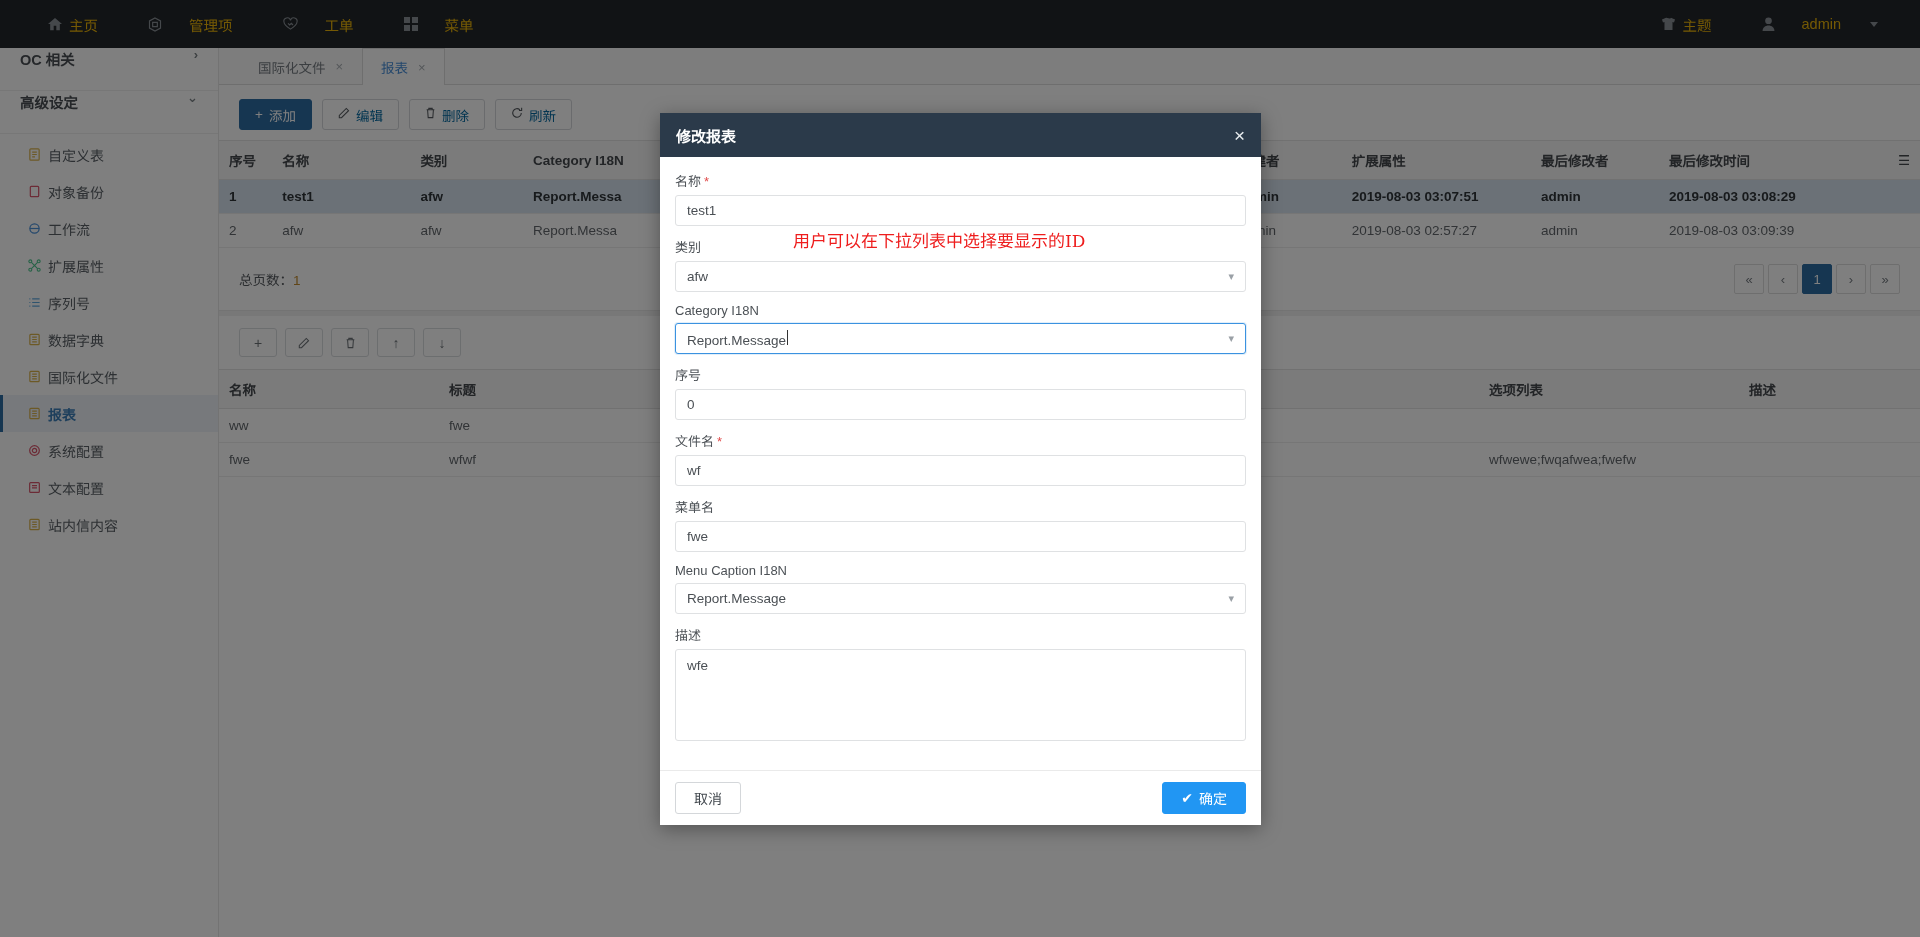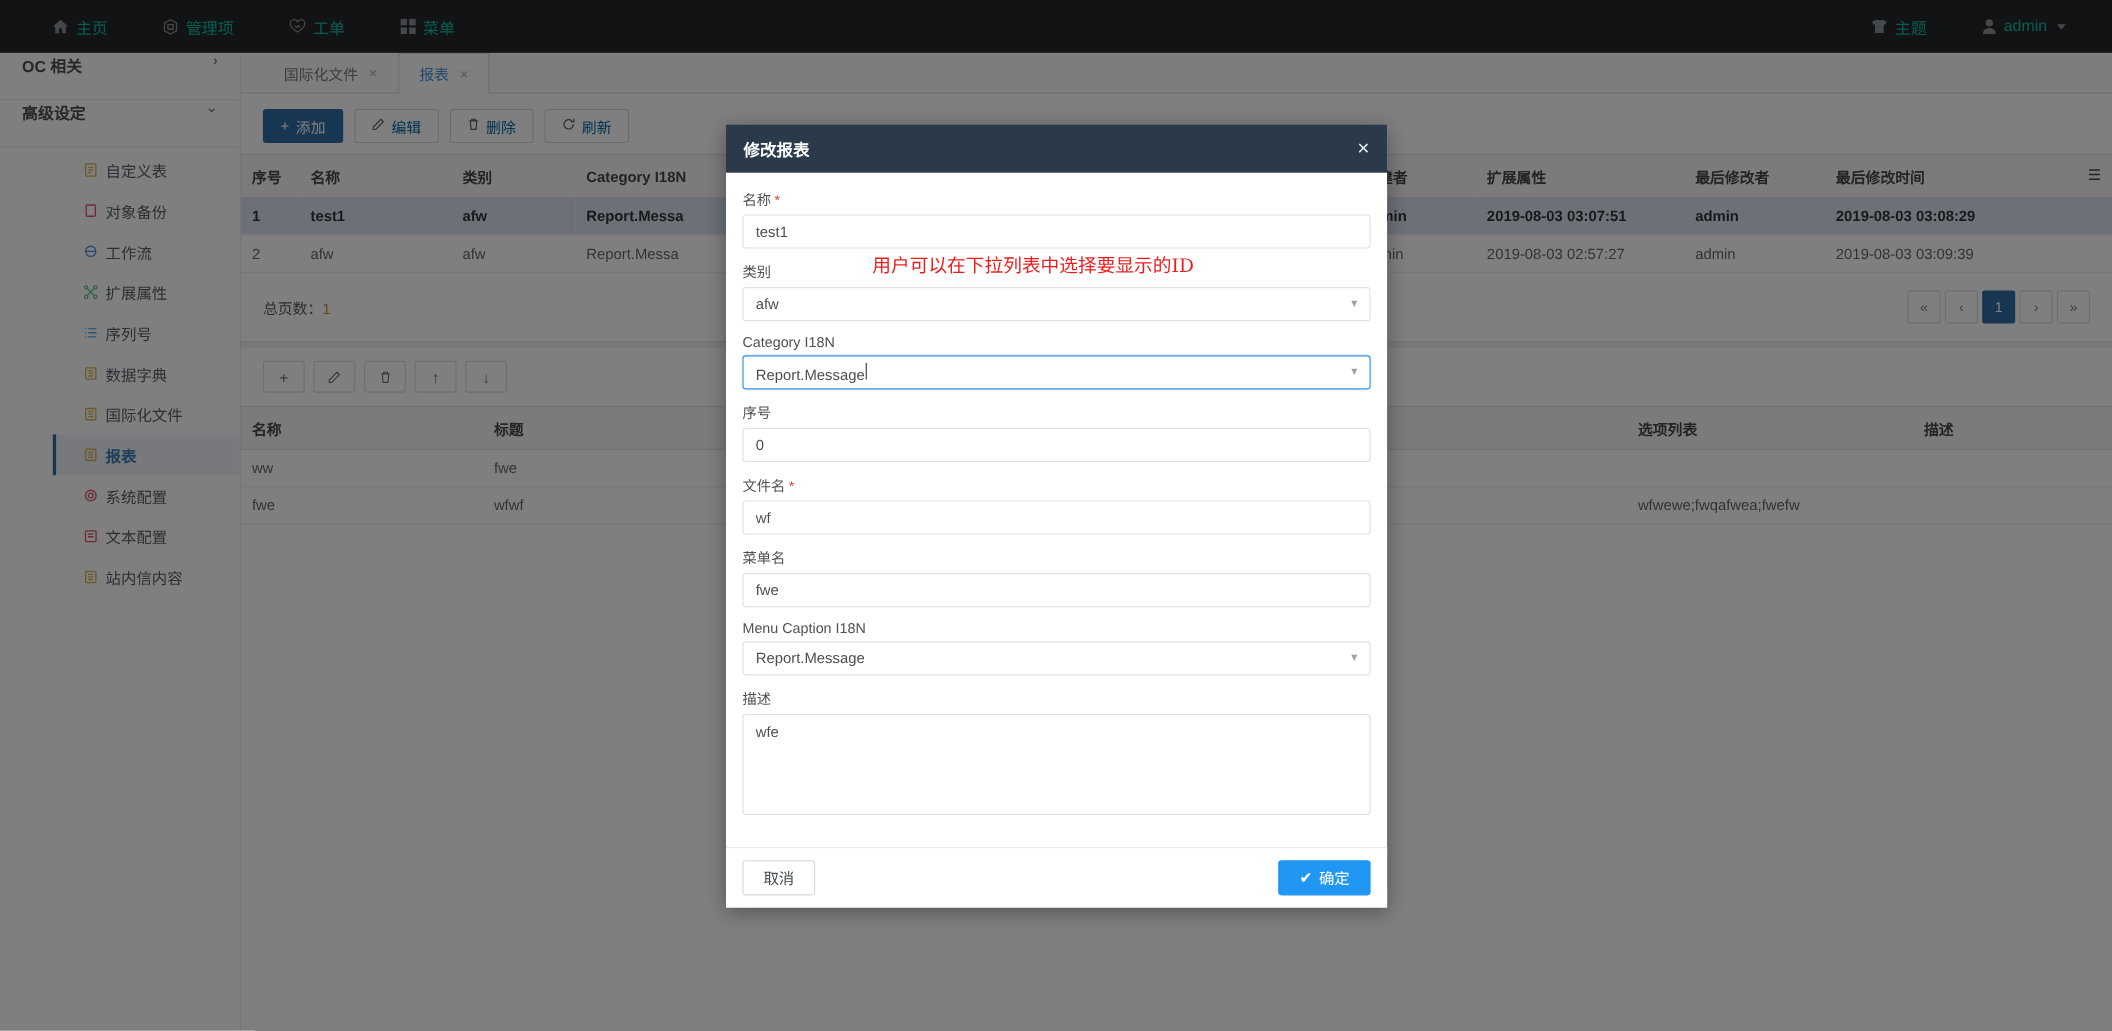--- a/index.html
+++ b/index.html
@@ -17,27 +17,27 @@
     position: absolute; top: 0; left: 0;
     width: 1920px; height: 48px;
     background: #22262a;
     display: flex; align-items: center;
     z-index: 5;
   }
   .nav-left { display: flex; align-items: center; margin-left: 34px; }
   .nav-right { display: flex; align-items: flex-end; margin-left: auto; margin-right: 28px; }
   .nav-item {
     display: flex; align-items: center;
-    color: #14b8a6; font-size: 14.5px;
+    color: #eab308; font-size: 14.5px;
     padding: 0 14px; height: 48px;
     cursor: pointer; white-space: nowrap;
   }
   .nav-item .ico { margin-right: 7px; display: inline-flex; align-items: center; }
   .nav-item svg { display: block; }
-  .nav-item.sep { margin-left: 22px; }
+  .nav-item.sep { margin-left: 22px; gap: 20px; }
   .caret-sm {
     display: inline-block; margin-left: 9px;
     width: 0; height: 0;
     border-left: 4.5px solid transparent;
     border-right: 4.5px solid transparent;
     border-top: 5px solid #8b9197;
   }
 
   
   .sidebar {
@@ -48,21 +48,21 @@
     overflow: hidden;
   }
   .side-group {
     height: 43px; display: flex; align-items: flex-start;
     padding: 0 20px;
     border-bottom: 1px solid #eeeeee;
     font-size: 14.5px; font-weight: bold; color: #4a4f54;
     cursor: pointer;
   }
   .side-group .arrow { margin-left: auto; color: #7b8287; font-size: 13px; line-height: 1; }
-  .side-list { padding-top: 2px; padding-left: 48px; }
+  .side-list { padding-top: 2px; }
   .side-item {
     height: 37px; display: flex; align-items: center;
     padding-left: 28px; font-size: 14px; color: #5a6066;
     cursor: pointer; position: relative;
   }
   .side-item .sico { width: 20px; display: inline-flex; align-items: center; }
   .side-item.active { background: #eef3f8; color: #3d7eb8; font-weight: bold; }
   .side-item.active::before {
     content: ""; position: absolute; left: 0; top: 0;
     width: 3px; height: 37px; background: #2d6ca2;

